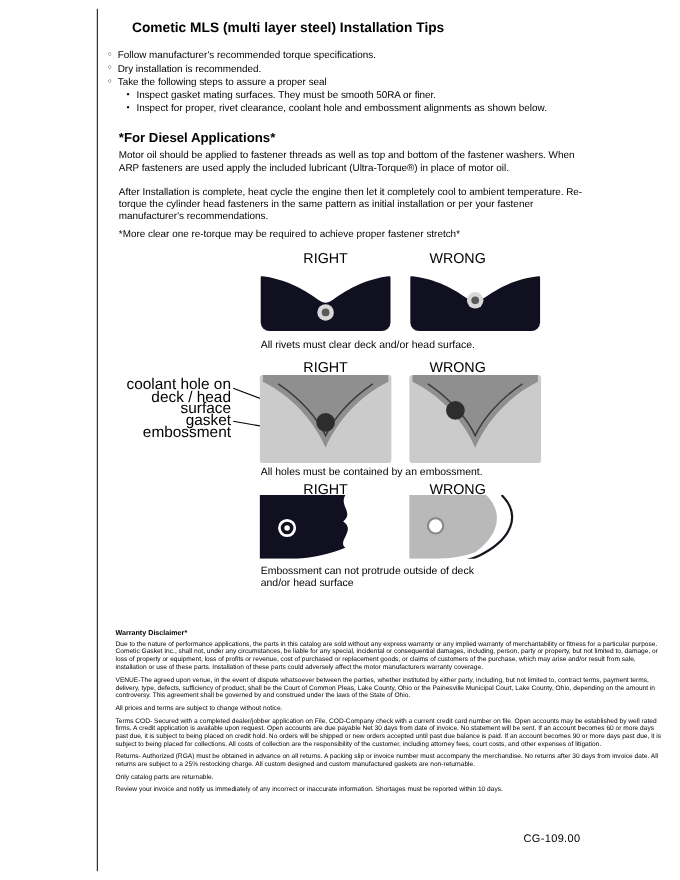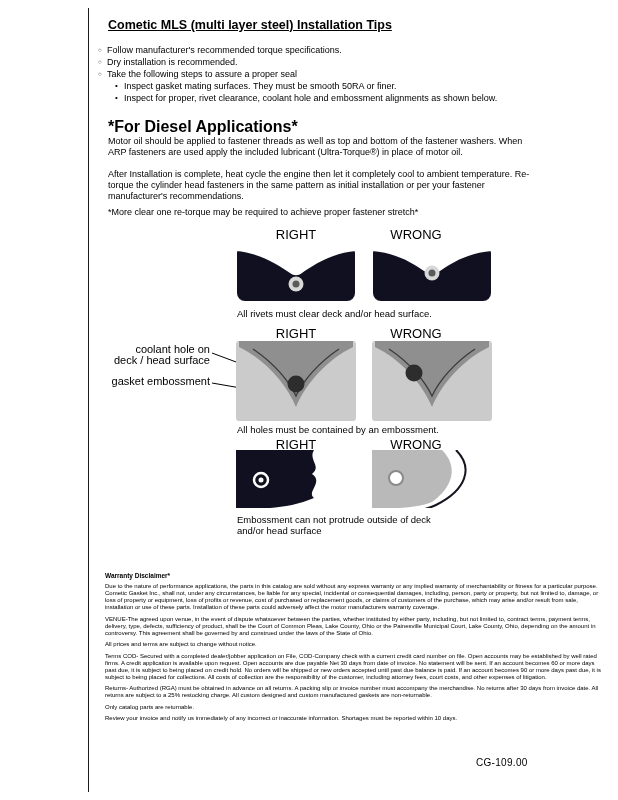--- a/index.html
+++ b/index.html
@@ -1,39 +1,39 @@
 <!DOCTYPE html>
 <html style="--diagram-dark: #101020; --diagram-mid-gray: #8f8f8f; --diagram-light-gray: #cbcbcb; --hole-dark: #2d2d2d; --rivet-ring: #d8d8d8; --deck-gray: #b9b9b9;"><head>
 <meta charset="utf-8">
 <style>
   html,body{margin:0;padding:0;background:#ffffff;}
   .page{
     position:relative;width:618px;height:800px;background:#fff;
     font-family:"Liberation Sans",sans-serif;color:#000;overflow:hidden;
   }
   .vrule{position:absolute;left:88px;top:8px;height:784px;width:1px;background:#1c1c1c;}
-  .title{position:absolute;left:108px;top:18px;margin:0;font-size:12.5px;font-weight:bold;text-decoration:underline;white-space:nowrap;}
+  .title{position:absolute;left:120px;top:18px;margin:0;font-size:12.5px;font-weight:bold;white-space:nowrap;}
   .tips{position:absolute;left:98px;top:44px;}
   .tip{display:flex;align-items:flex-end;font-size:9px;line-height:12px;}
   .tip .mk{flex:0 0 9px;width:9px;text-align:left;}
   .tip.main .mk{font-size:6px;line-height:12px;}
   .tip.sub{margin-left:17px;}
   .tip.sub .mk{font-size:8px;}
-  .diesel-h{position:absolute;left:108px;top:118px;margin:0;font-size:16px;font-weight:bold;}
+  .diesel-h{position:absolute;left:108px;top:118px;margin:0;font-size:12px;font-weight:bold;}
   .para{position:absolute;left:108px;width:430px;font-size:9px;line-height:11px;}
   .p1{top:136px;} .p2{top:169px;}
   .note{position:absolute;left:108px;top:207px;font-size:9px;}
   .figlabels{position:absolute;left:236px;width:256px;display:flex;font-size:13px;}
   .figlabels span{width:120px;text-align:center;}
   .figimgs{position:absolute;left:236px;display:flex;gap:16px;}
   .figcap{position:absolute;left:237px;font-size:9.5px;line-height:11px;}
   .f1l{top:227px;} .f1i{top:244px;} .c1{top:308px;}
   .f2l{top:326px;} .f2i{top:341px;} .c2{top:424px;}
   .f3l{top:437px;} .f3i{top:450px;} .c3{top:514px;width:208px;}
-  .ann{position:absolute;text-align:right;font-size:11px;line-height:10.5px;}
+  .ann{position:absolute;text-align:right;font-size:14px;line-height:10.5px;}
   .ann1{left:98px;top:344px;width:112px;}
   .ann2{left:98px;top:376px;width:112px;}
   .leader{position:absolute;left:211px;top:341px;}
   .warranty{position:absolute;left:105px;top:572px;width:498px;font-size:6px;line-height:7px;}
   .warranty h2{margin:0 0 4px 0;font-size:6.5px;font-weight:bold;}
   .warranty p{margin:0 0 4.5px 0;}
   .footer-code{position:absolute;left:476px;top:757px;font-size:10px;letter-spacing:.3px;}
   
   .f-dark{fill:var(--diagram-dark,#101020);}
   .f-mid{fill:var(--diagram-mid-gray,#8f8f8f);}

